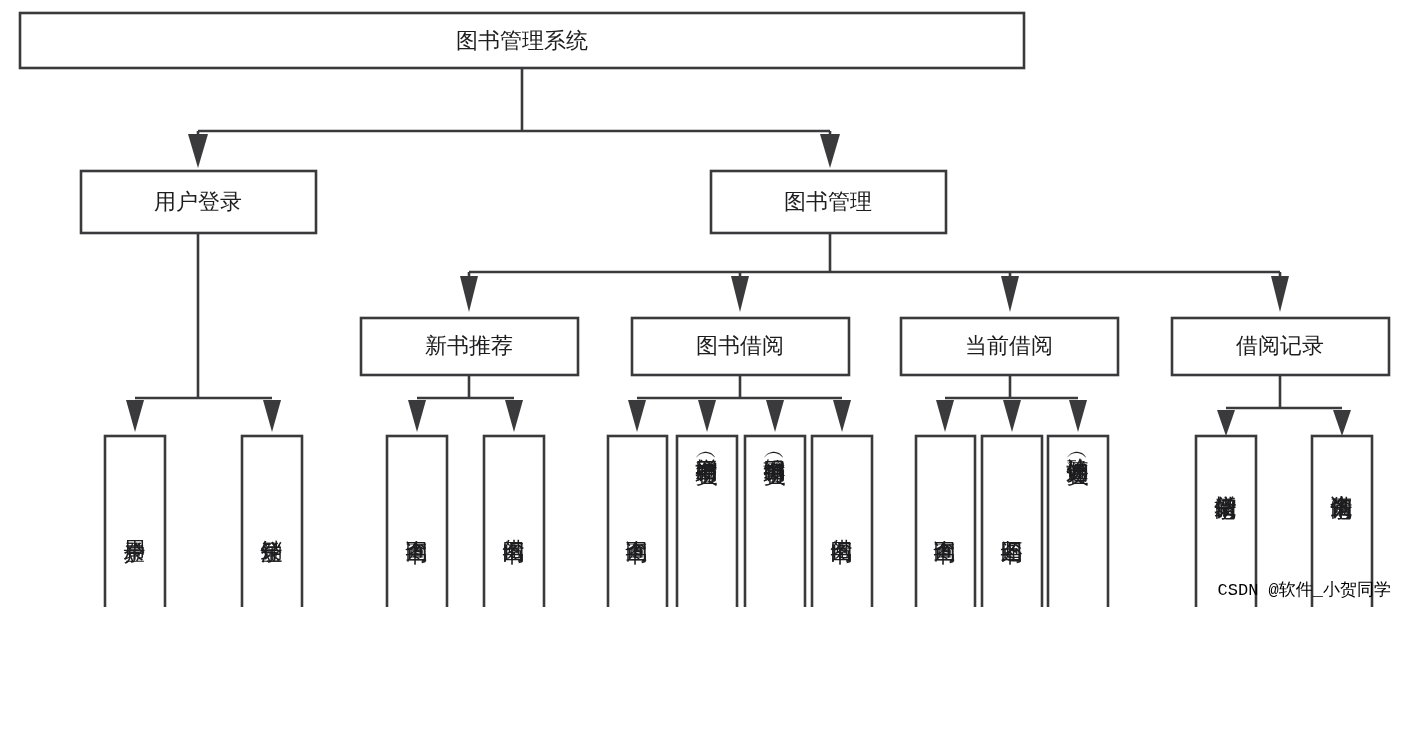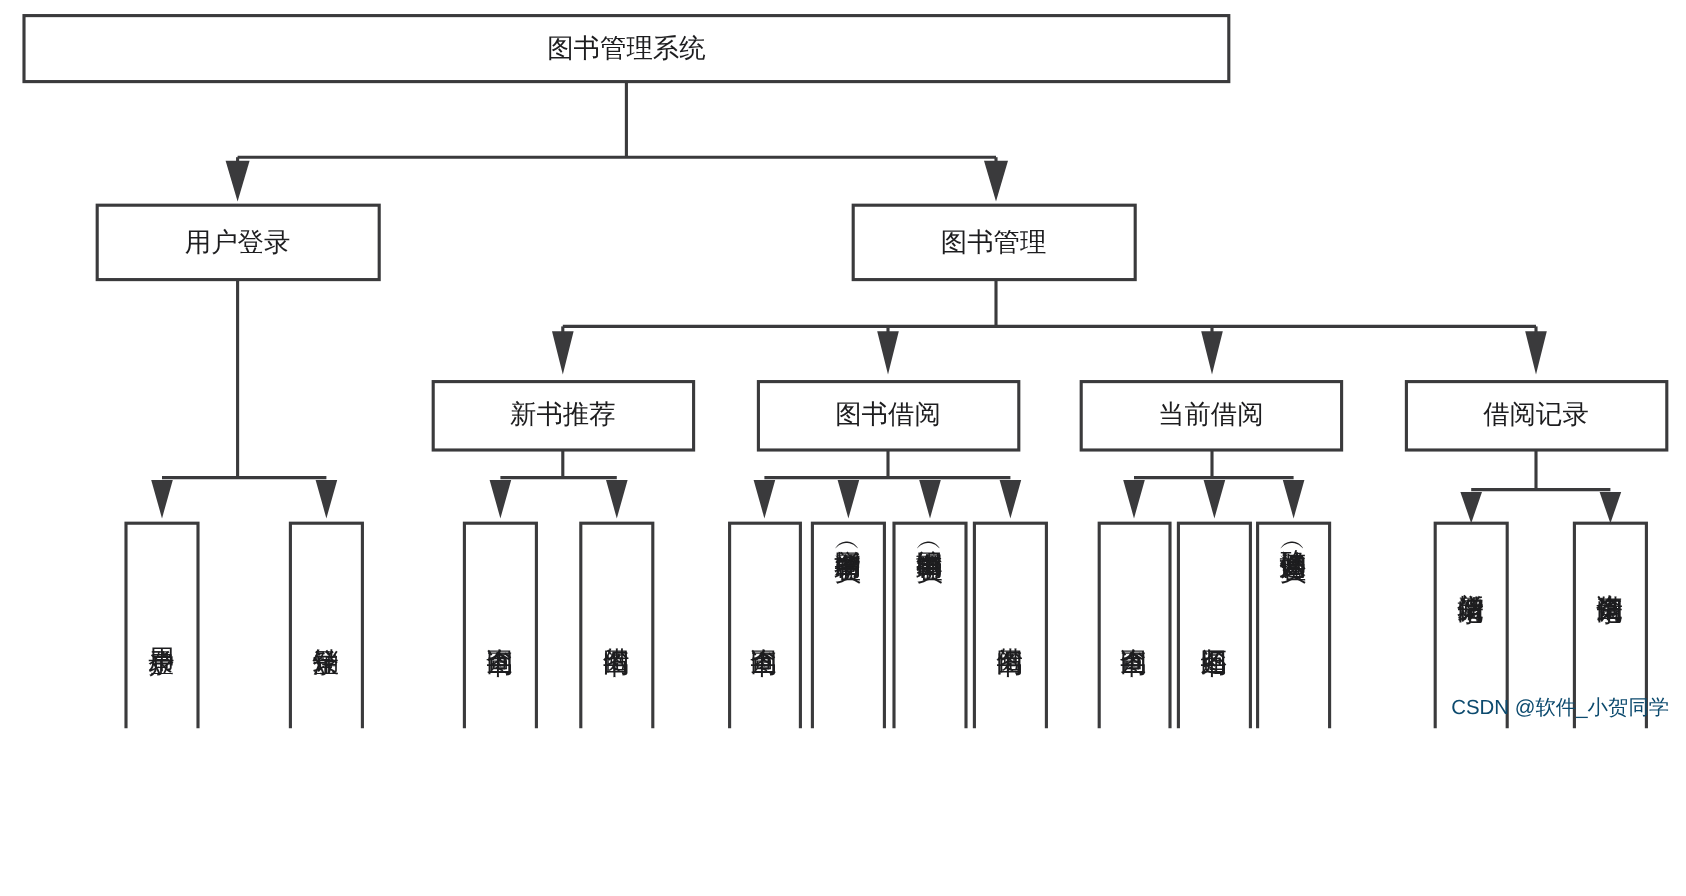--- a/index.html
+++ b/index.html
@@ -54,23 +54,23 @@
     font-size: 22px;
     writing-mode: vertical-rl;
     text-orientation: upright;
     text-anchor: middle;
     letter-spacing: 1px;
   }
   .watermark-text {
     position: absolute;
     right: 14px;
     bottom: 6px;
-    color: #0c4a6e;
+    color: #000000;
     font-size: 17px;
-    font-family: Liberation Sans, sans-serif;
+    font-family: Liberation Mono, monospace;
     white-space: nowrap;
     user-select: none;
   }
 </style>
 </head>
 <body>
 
 <div id="diagram-root">
 
   <svg id="tree-svg" viewBox="0 0 1405 747">

